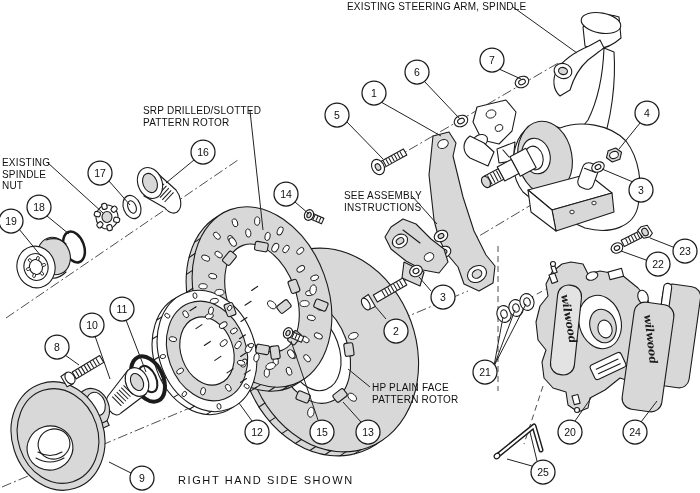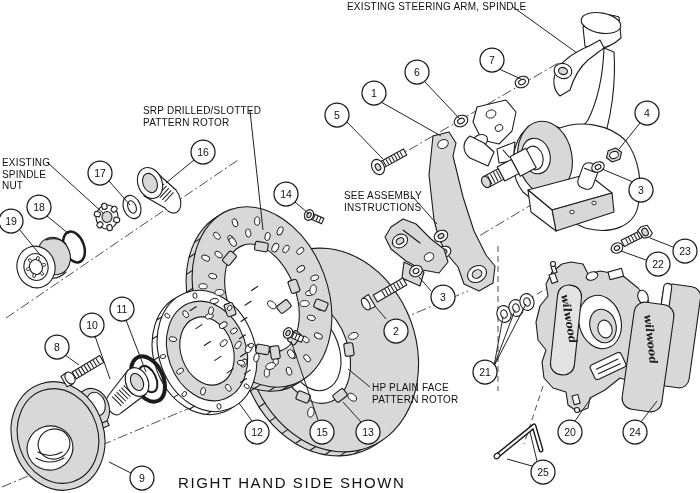--- a/index.html
+++ b/index.html
@@ -17,21 +17,21 @@
   .cline{stroke:#3a3a3a;stroke-width:0.9;fill:none;stroke-dasharray:10 3 2 3;}
   .dline{stroke:#3a3a3a;stroke-width:0.9;fill:none;stroke-dasharray:6 4;}
   .leader{stroke:#222;stroke-width:1;fill:none;}
   .callout-circle{fill:#fff;stroke:#1b1b1b;stroke-width:1.25;}
   .callout-num{font-family:"Liberation Sans",sans-serif;font-size:10.5px;fill:#111;
                text-anchor:middle;stroke:none;}
   .lbl{font-family:"Liberation Sans",sans-serif;font-size:10px;letter-spacing:.2px;
        fill:#111;stroke:none;}
   .script{font-family:"DejaVu Serif",serif;font-style:italic;font-weight:bold;
           font-size:11px;fill:#1b1b1b;stroke:none;}
-  #footer-note{position:absolute;left:178px;top:474px;font-size:15px;
+  #footer-note{position:absolute;left:178px;top:474px;font-size:11px;
                letter-spacing:1.6px;color:#111;white-space:nowrap;}
 </style>
 </head>
 <body>
 
 <div id="stage">
 <svg id="art" width="700" height="493" viewBox="0 0 700 493">
 
   <g id="axes">
     <line class="cline" x1="2" y1="487" x2="468" y2="291"></line>

